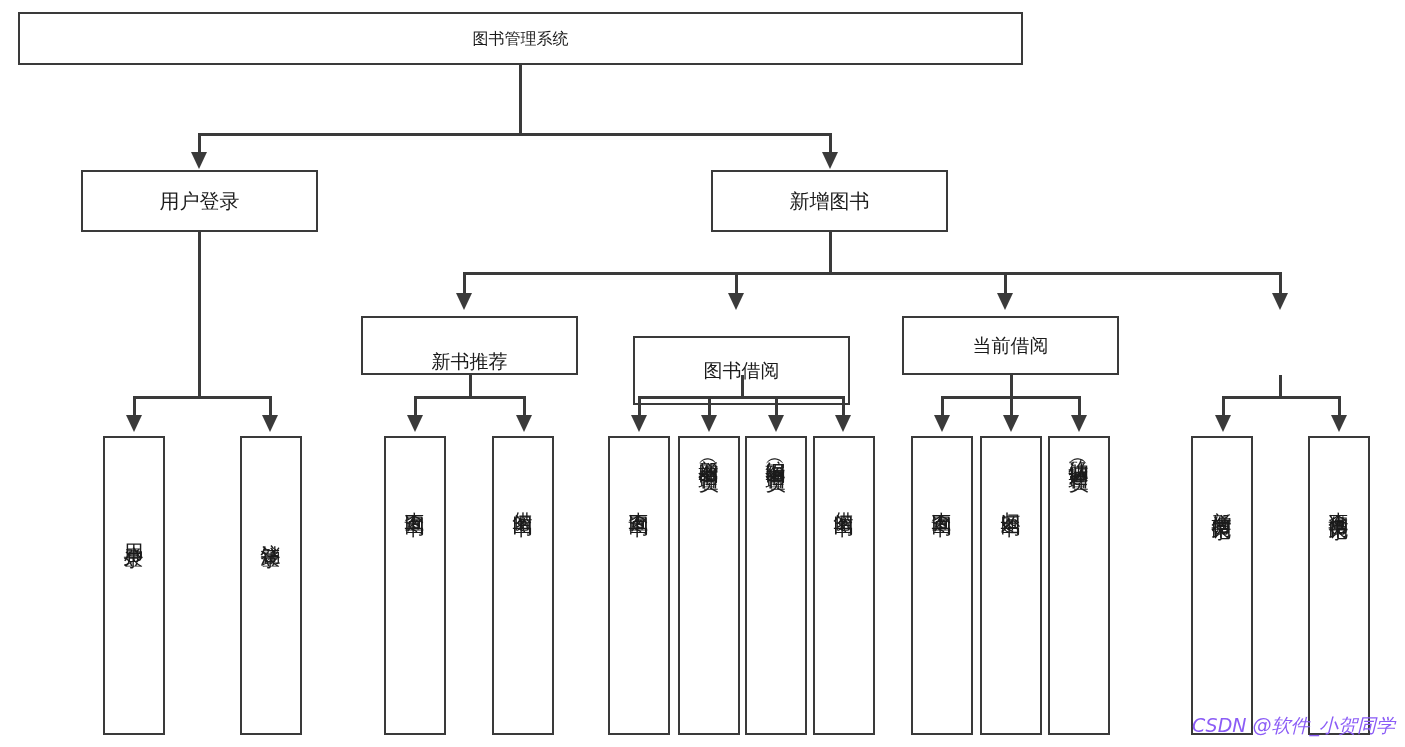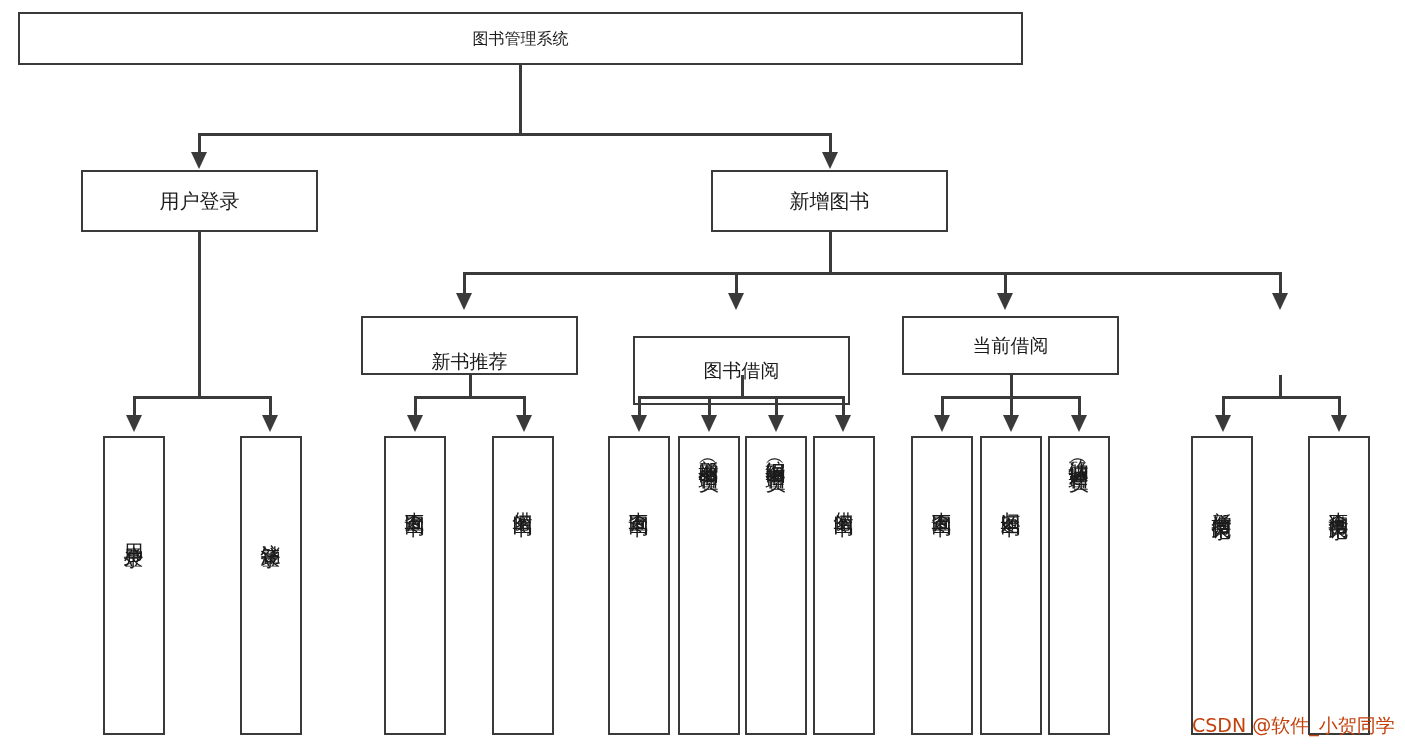--- a/index.html
+++ b/index.html
@@ -69,24 +69,25 @@
     width: 0;
     height: 0;
     border-left: 8px solid transparent;
     border-right: 8px solid transparent;
     border-top: 17px solid #3a3a3a;
   }
 
   
   #watermark {
     position: absolute;
-    color: #c2410c;
+    color: #8b5cf6;
     font-size: 19px;
     white-space: nowrap;
     user-select: none;
+    font-style: italic;
   }
 </style>
 </head>
 <body>
 
 <div id="canvas">
 
   <div class="node root" style="left:18px; top:12px; width:1005px; height:53px;">
     <span>图书管理系统</span>
   </div>

